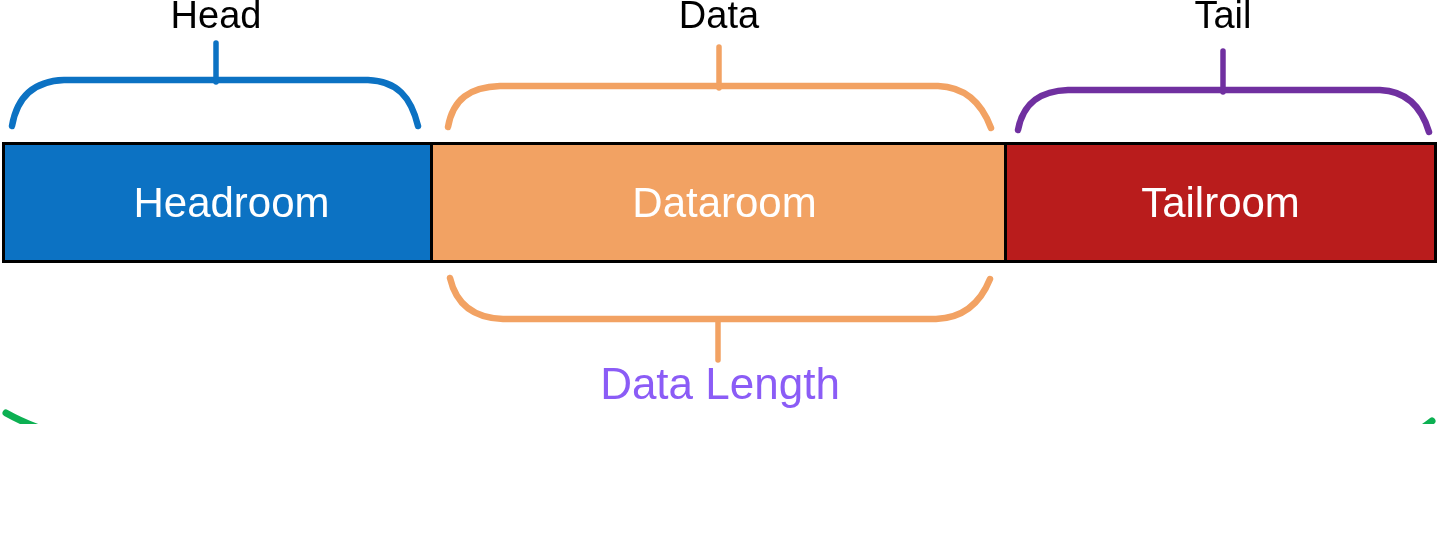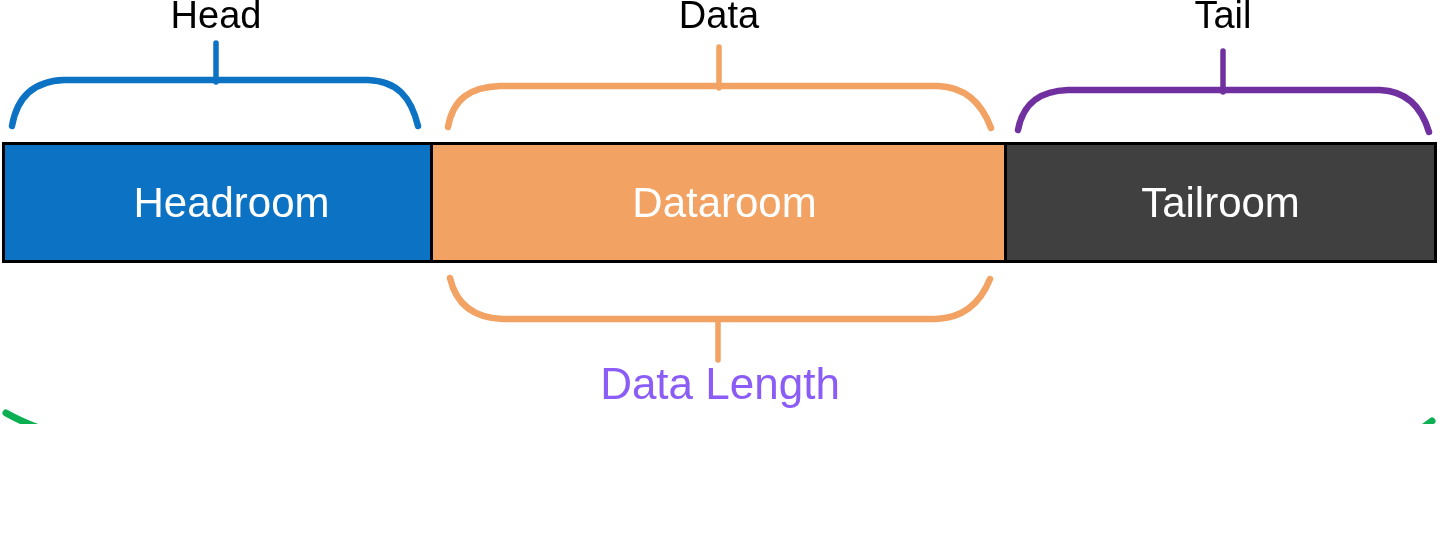--- a/index.html
+++ b/index.html
@@ -109,20 +109,20 @@
   <div class="region-label data">Data</div>
   <div class="region-label tail">Tail</div>
 
   <div class="box-row">
     <div class="seg-box headroom" style="background-color: rgb(12, 114, 195);">
       <span class="box-label">Headroom</span>
     </div>
     <div class="seg-box dataroom" style="background-color: rgb(242, 162, 99);">
       <span class="box-label">Dataroom</span>
     </div>
-    <div class="seg-box tailroom" style="background-color: #404040;">
+    <div class="seg-box tailroom" style="background-color: #b91c1c;">
       <span class="box-label">Tailroom</span>
     </div>
   </div>
 
   <div class="measure-label data-length">Data Length</div>
 
 </div>
 
 </body></html>

